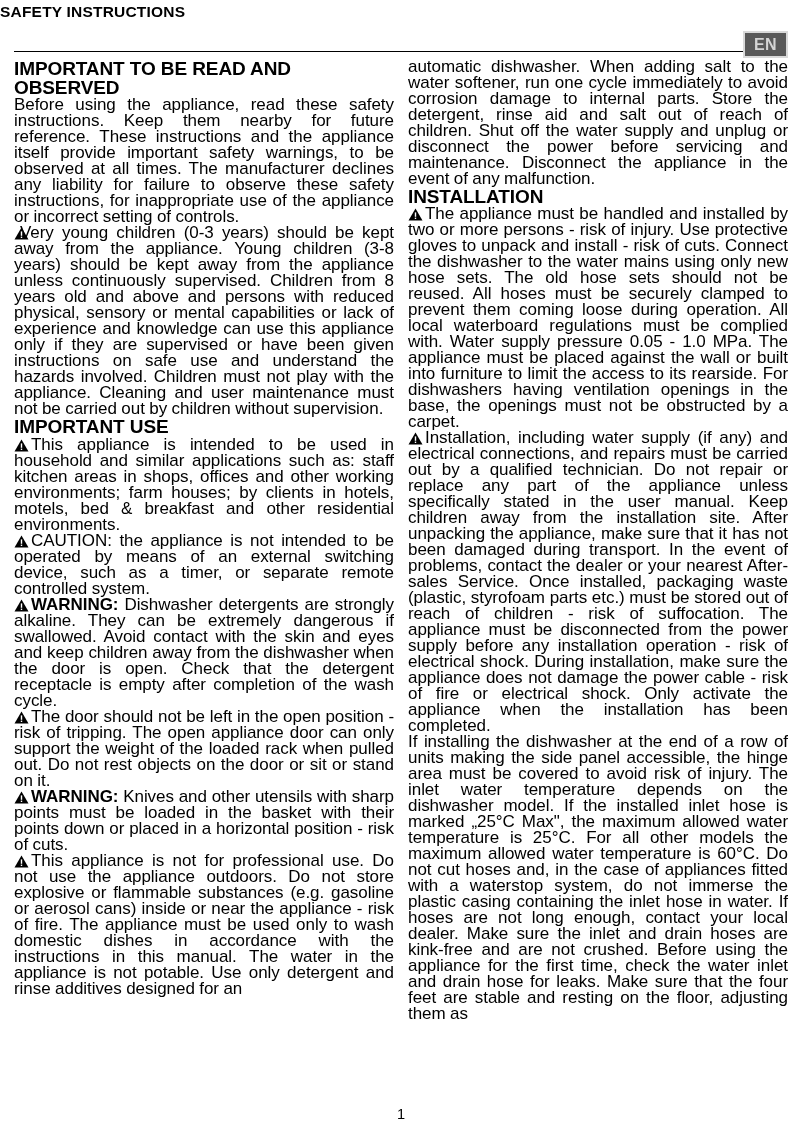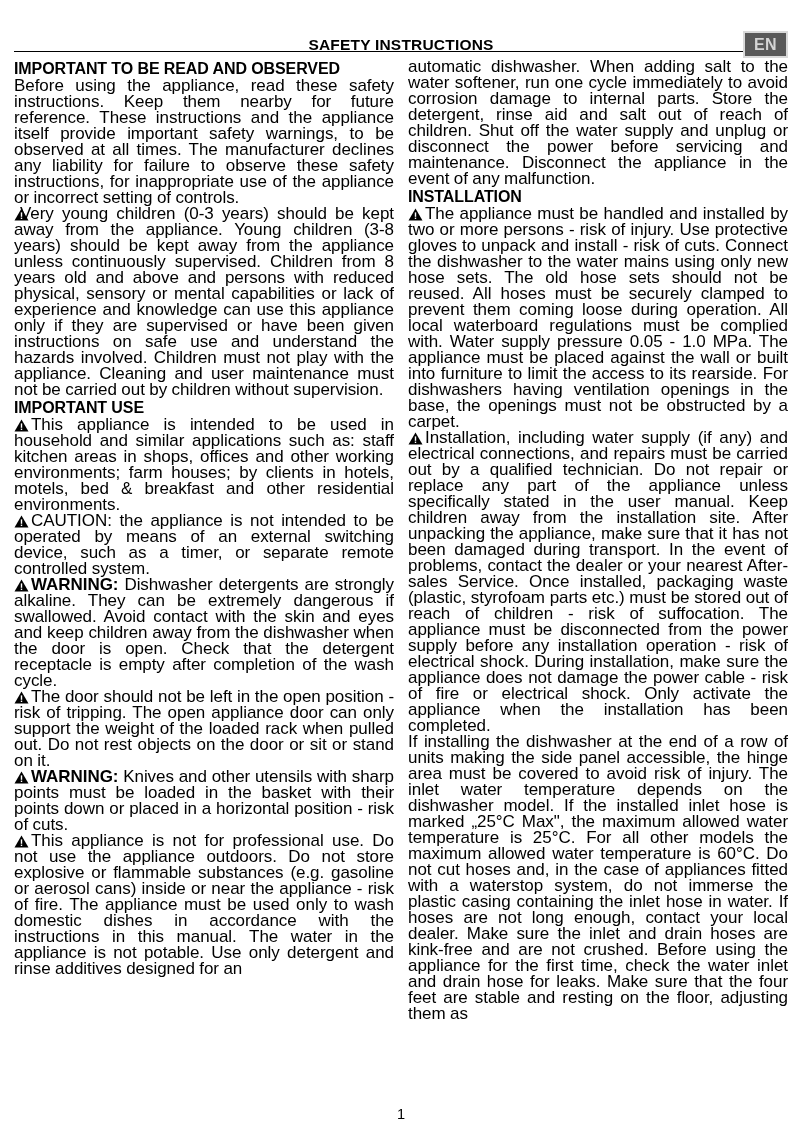--- a/index.html
+++ b/index.html
@@ -22,25 +22,25 @@
     padding: 0;
     position: relative;
   }
 
   
   .header {
     position: relative;
     height: 47px;
   }
   .doc-title {
-    text-align: center;
+    text-align: left;
     font-size: 15.5px;
     font-weight: bold;
     letter-spacing: 0.2px;
-    padding-top: 36px;
+    padding-top: 3px;
     font-family: "Liberation Sans", sans-serif;
   }
   .lang-badge {
     position: absolute;
     right: 14px;
     top: 31px;
     width: 45px;
     height: 27px;
     background: #595959;
     border: 2px solid #d9d9d9;
@@ -64,21 +64,21 @@
     display: flex;
     gap: 14px;
     padding: 7px 14px 0 14px;
     box-sizing: border-box;
   }
   .col {
     width: 380px;
     flex: 0 0 380px;
   }
   h2.sec-head {
-    font-size: 16px;
+    font-size: 19px;
     font-weight: bold;
     margin: 0 0 0 0;
     line-height: 19.2px;
     letter-spacing: -0.1px;
   }
   p.body {
     font-size: 17px;
     line-height: 16px;
     margin: 0;
     text-align: justify;

